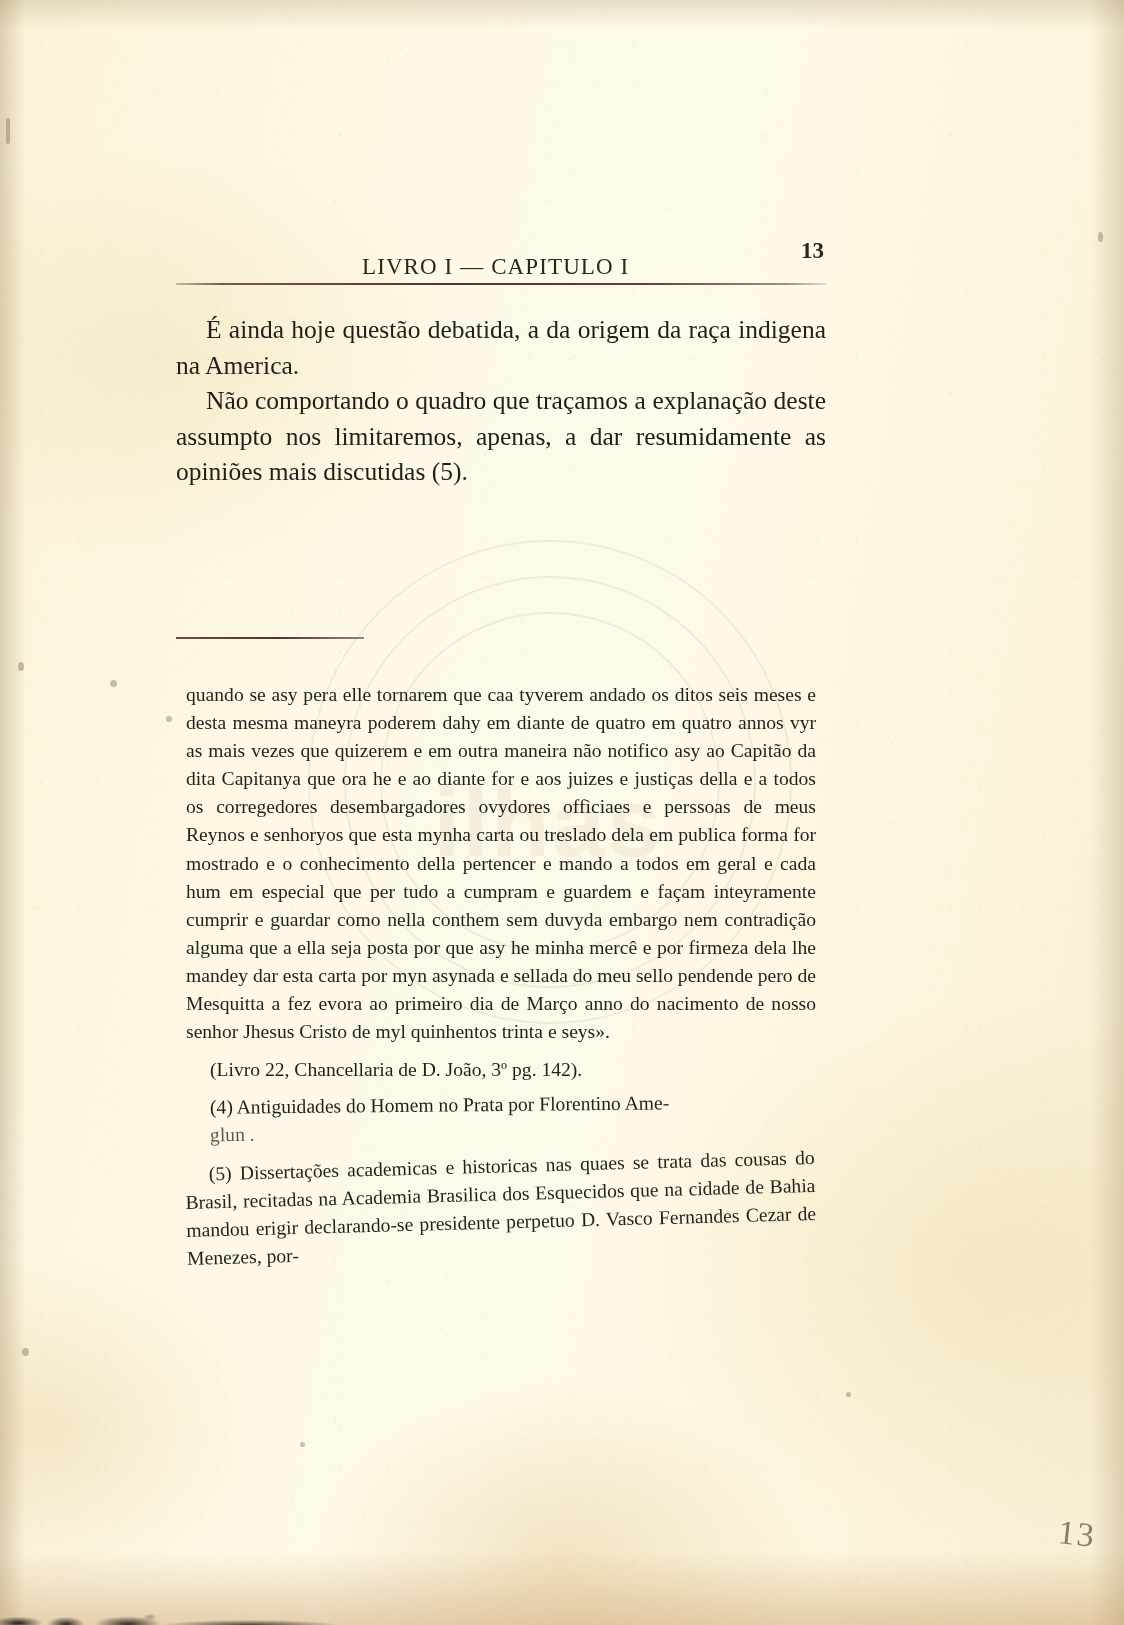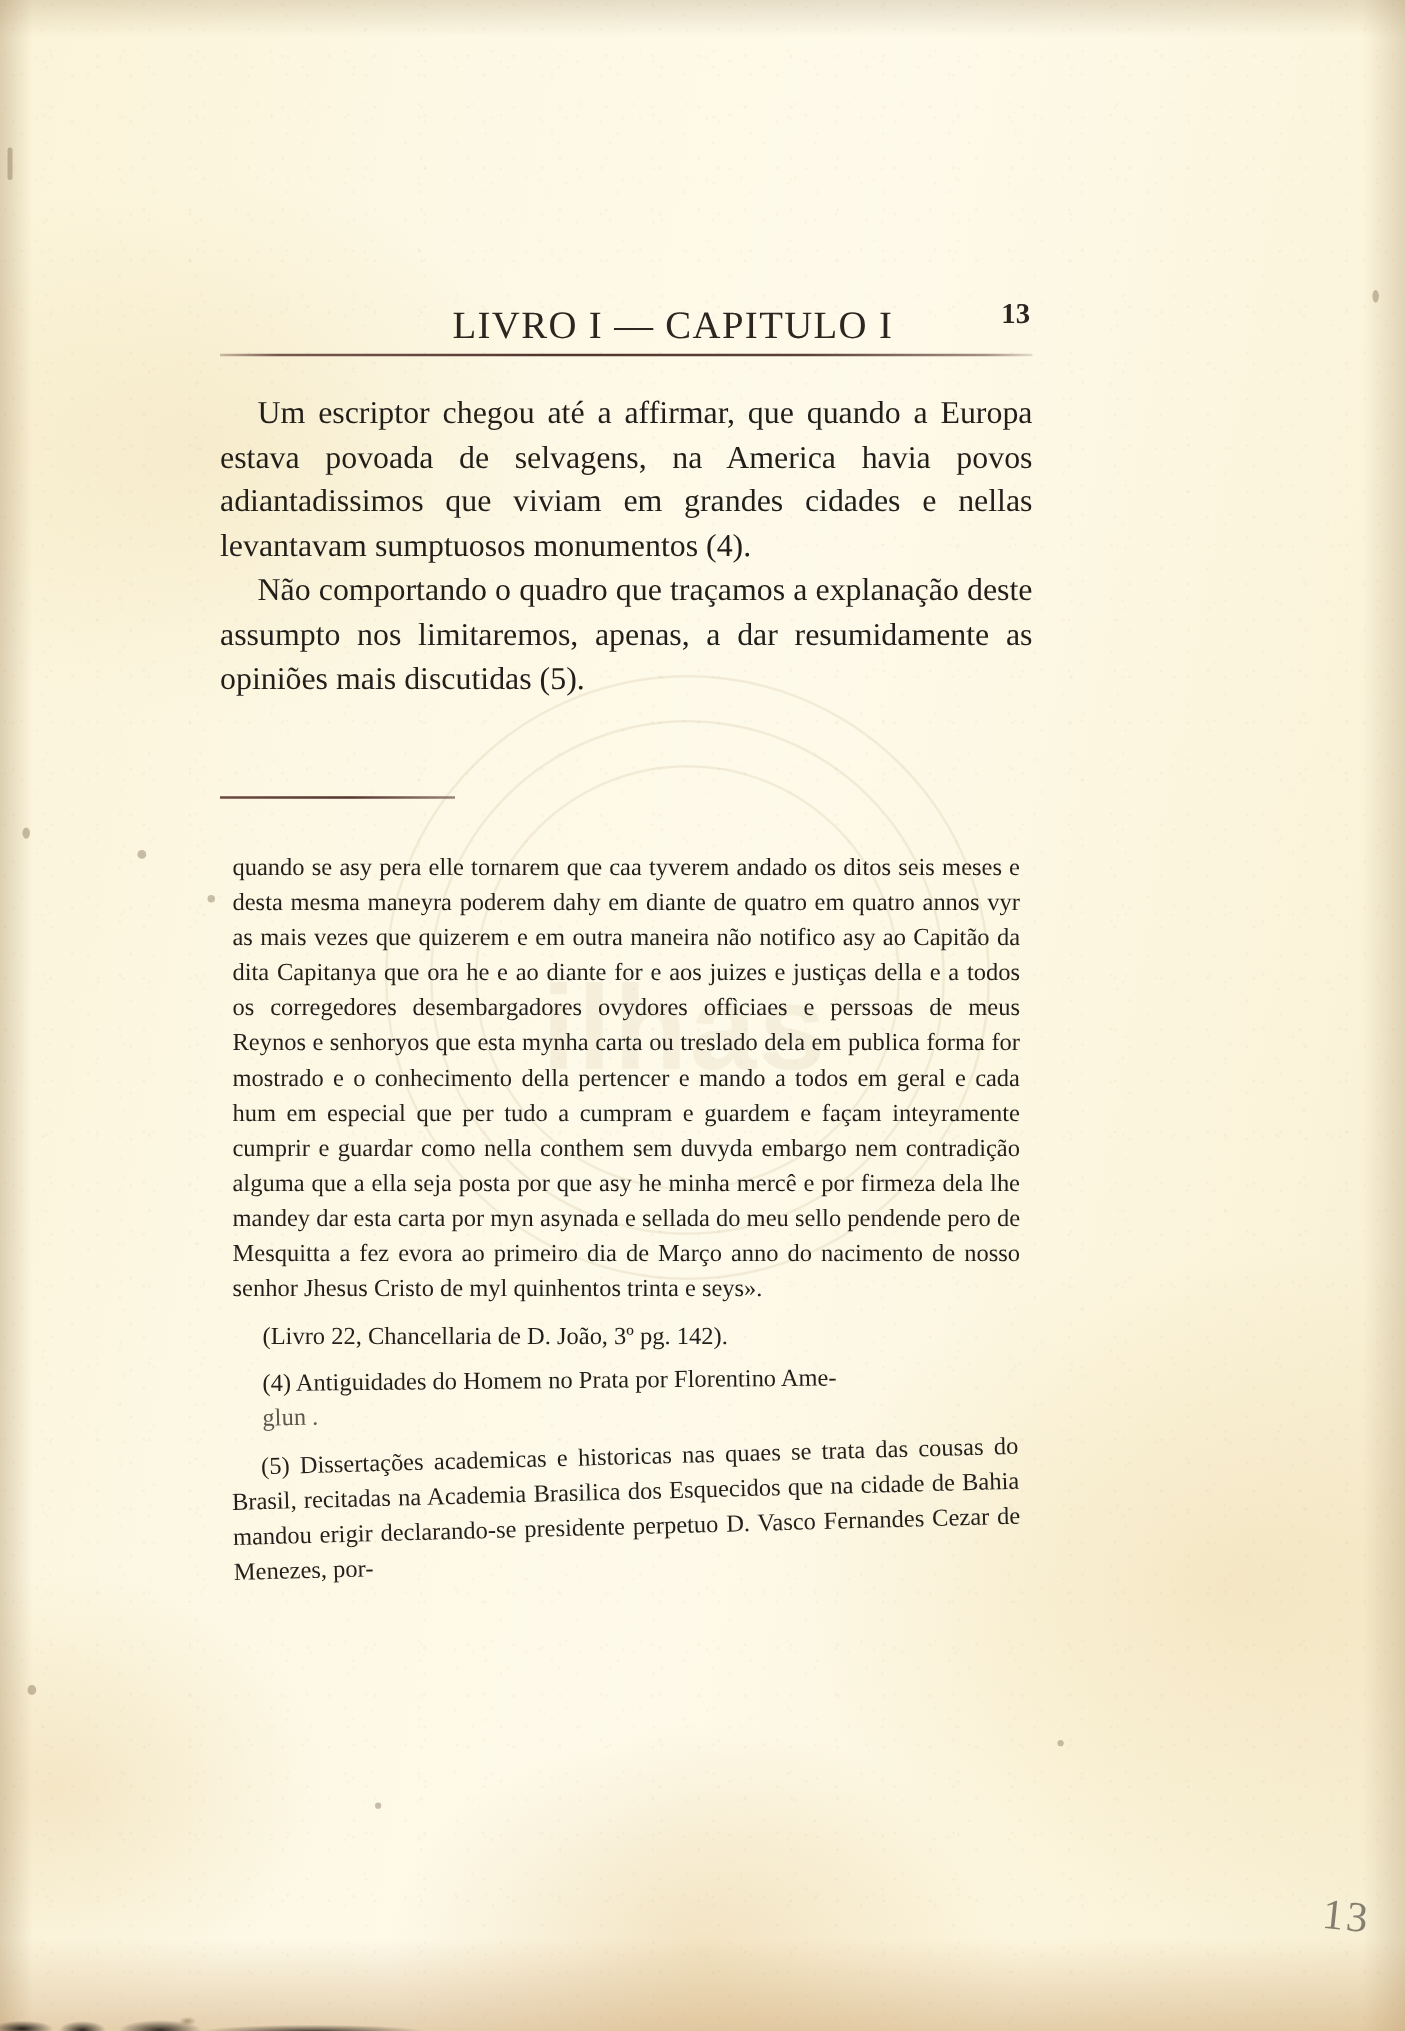--- a/index.html
+++ b/index.html
@@ -76,22 +76,22 @@
   .running-head {
     position: absolute;
     left: 176px;
     top: 238px;
     width: 648px;
     height: 30px;
   }
   .rh-title {
     position: absolute;
     left: 186px;
-    top: 4px;
-    font-size: 31px;
+    top: 16px;
+    font-size: 23px;
     letter-spacing: 1.1px;
     color: #2b2620;
     white-space: nowrap;
     font-family: Liberation Serif, serif;
   }
   .rh-folio {
     position: absolute;
     right: 0;
     top: 0;
     font-size: 23px;
@@ -235,21 +235,21 @@
     <div class="wm-text">ilhas</div>
   </div>
 
   <div class="running-head">
     <span class="rh-title">LIVRO I — CAPITULO I</span>
     <span class="rh-folio">13</span>
   </div>
   <div class="head-rule"></div>
 
   <div class="body-text">
-    <p>Um escriptor chegou até a affirmar, que quando a Europa estava povoada de selvagens, na America havia povos adiantadissimos que viviam em grandes cidades e nellas levantavam sumptuosos monumentos (4).</p>
+    <p>É ainda hoje questão debatida, a da origem da raça indigena na America.</p>
     <p>Não comportando o quadro que traçamos a explanação deste assumpto nos limitaremos, apenas, a dar resumidamente as opiniões mais discutidas (5).</p>
   </div>
 
   <div class="foot-rule"></div>
 
   <div class="notes">
     <p>quando se asy pera elle tornarem que caa tyverem andado os ditos seis meses e desta mesma maneyra poderem dahy em diante de quatro em quatro annos vyr as mais vezes que quizerem e em outra maneira não notifico asy ao Capitão da dita Capitanya que ora he e ao diante for e aos juizes e justiças della e a todos os corregedores desembargadores ovydores offìciaes e perssoas de meus Reynos e senhoryos que esta mynha carta ou treslado dela em publica forma for mostrado e o conhecimento della pertencer e mando a todos em geral e cada hum em especial que per tudo a cumpram e guardem e façam inteyramente cumprir e guardar como nella conthem sem duvyda embargo nem contradição alguma que a ella seja posta por que asy he minha mercê e por firmeza dela lhe mandey dar esta carta por myn asynada e sellada do meu sello pendende pero de Mesquitta a fez evora ao primeiro dia de Março anno do nacimento de nosso senhor Jhesus Cristo de myl quinhentos trinta e seys».</p>
     <p class="indent">(Livro 22, Chancellaria de D. João, 3º pg. 142).</p>
     <p class="indent">
       <span class="skew-a">(4) Antiguidades do Homem no Prata por Florentino Ame-</span>

